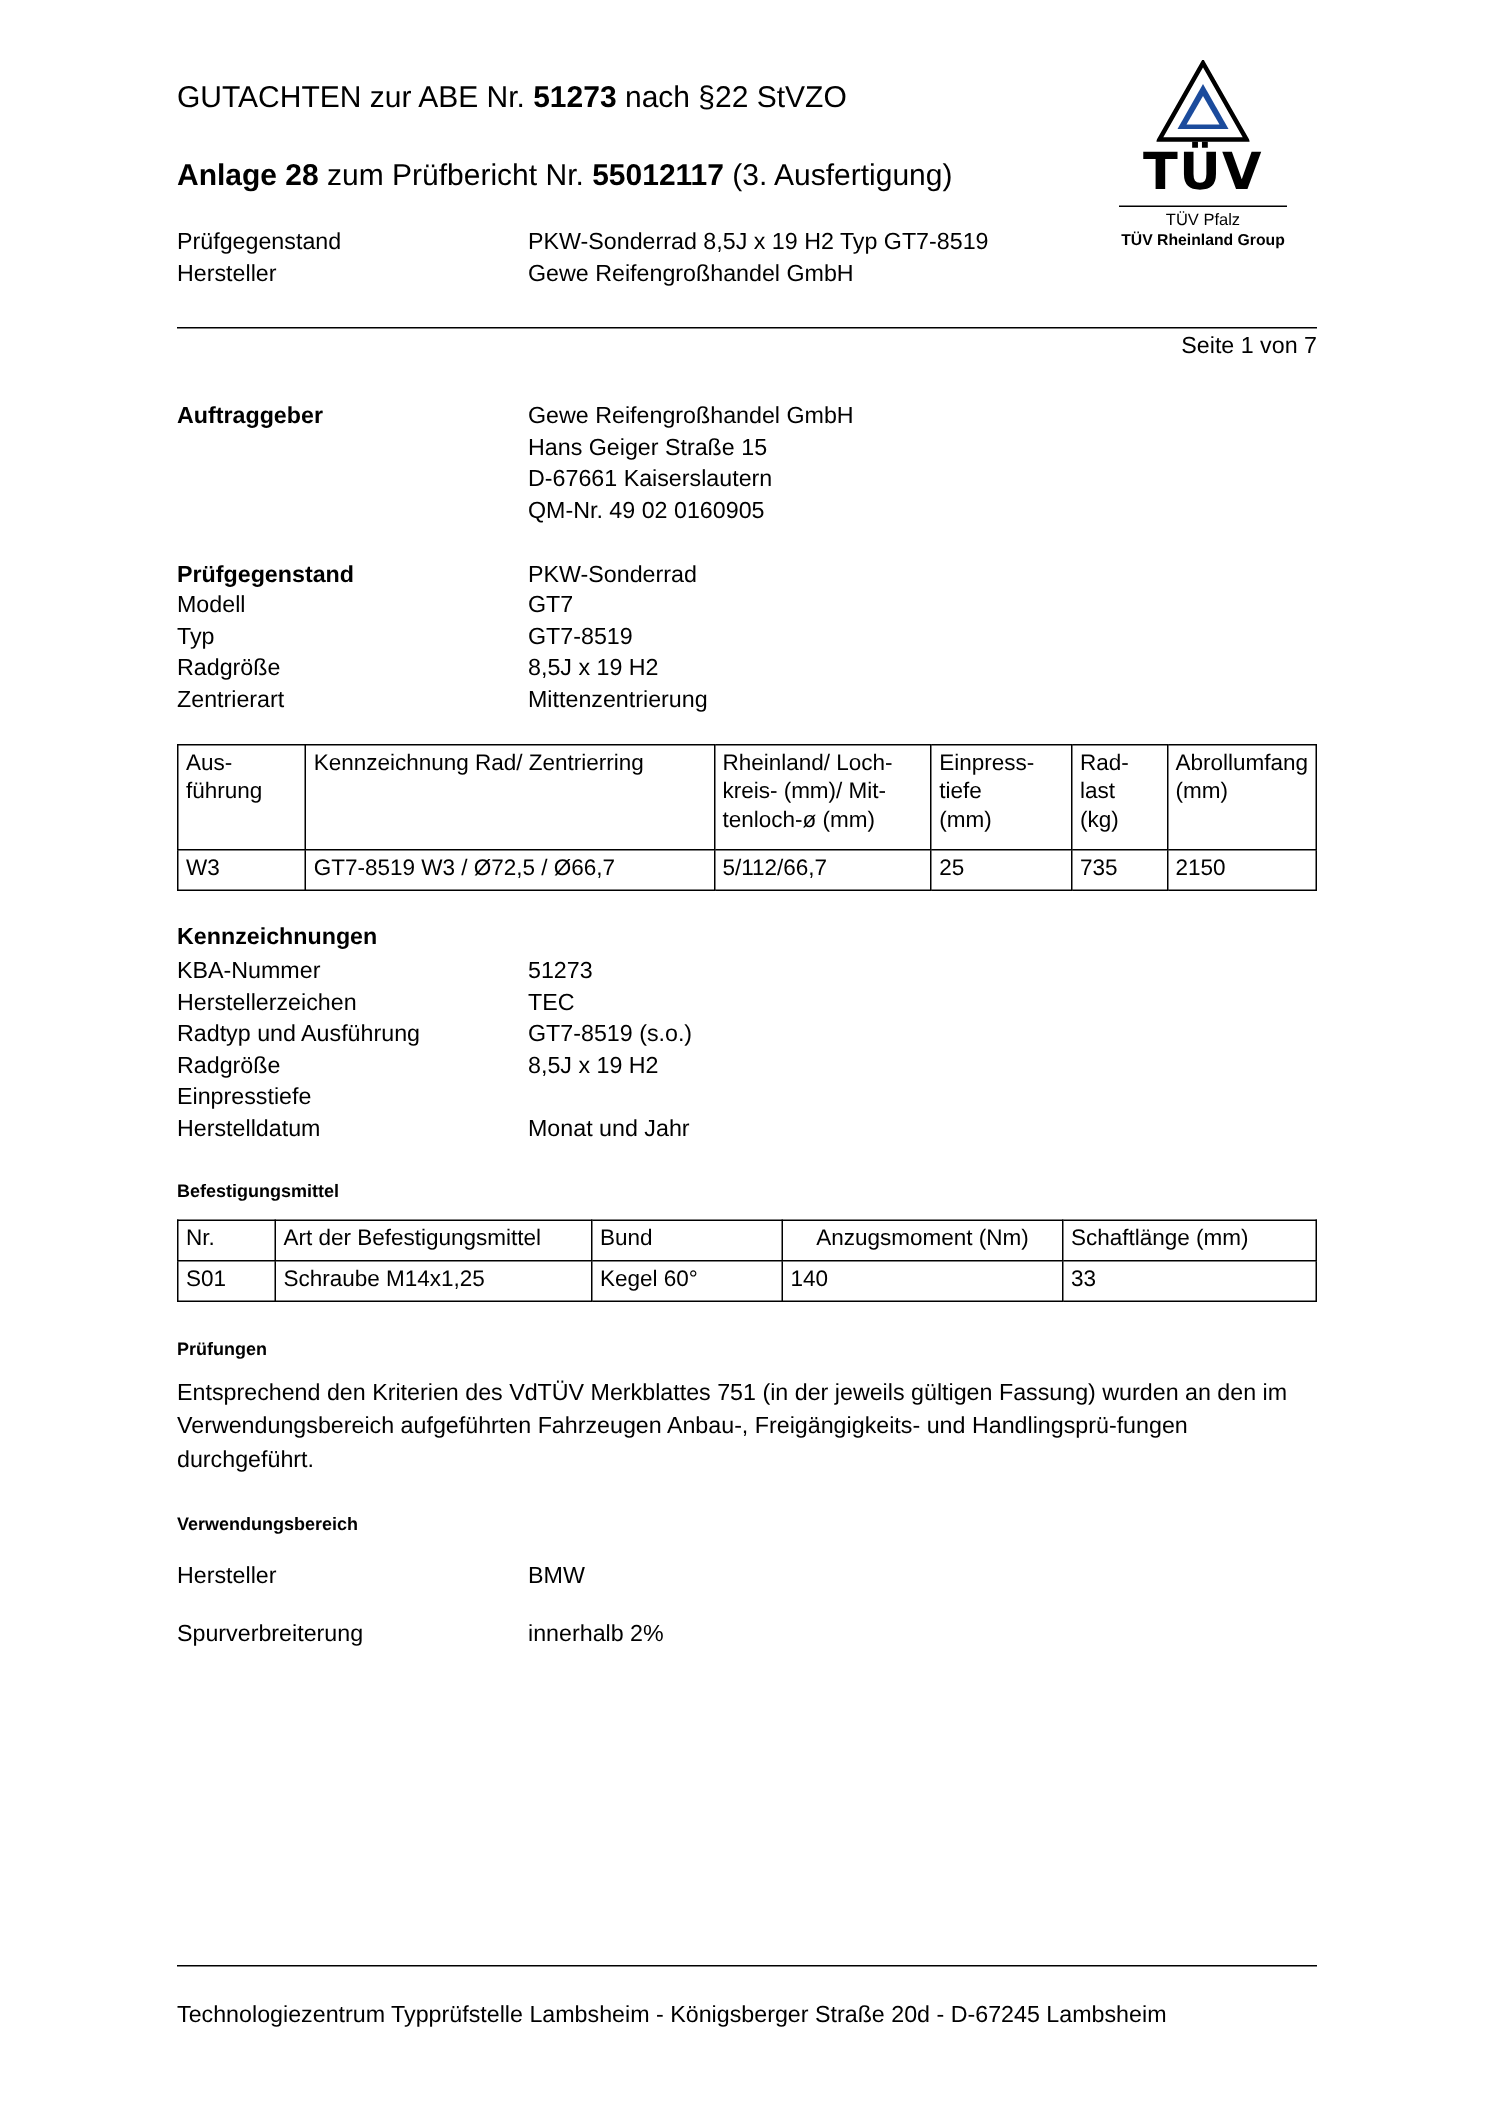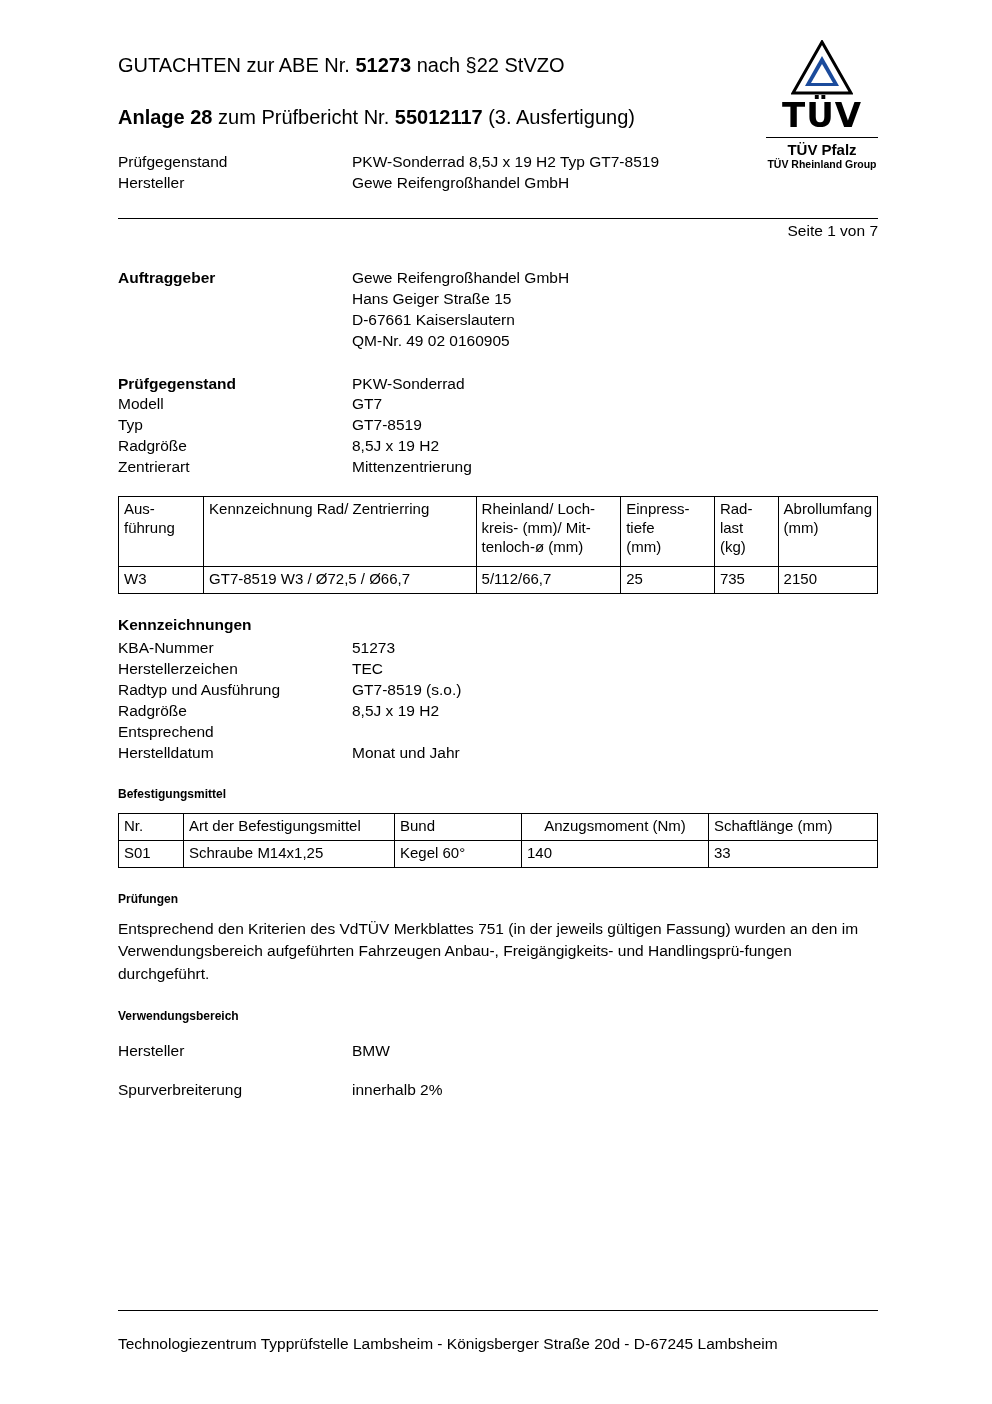--- a/index.html
+++ b/index.html
@@ -79,21 +79,21 @@
   }
   .subhead {
     font-weight: bold;
     font-size: 12px;
     margin-top: 24px;
   }
   .list-tight { margin-top: 4px; }
 
   .logo {
     position: absolute;
-    left: 752px;
+    left: 732px;
     top: 40px;
     width: 140px;
     text-align: center;
   }
   .logo .tri-wrap {
     width: 62px;
     height: 56px;
     margin: 0 auto;
   }
   .logo .tuv-text {
@@ -102,22 +102,22 @@
     font-size: 34px;
     letter-spacing: 1px;
     line-height: 1;
     margin-top: 2px;
   }
   .logo .rule {
     border-top: 1.5px solid #000;
     margin: 5px 14px 3px 14px;
   }
   .logo .sub1 {
-    font-size: 15px;
-    font-weight: bold;
+    font-size: 11px;
+    font-weight: normal;
     line-height: 1.15;
   }
   .logo .sub2 {
     font-size: 10.5px;
     font-weight: bold;
     line-height: 1.15;
   }
 
   .footer {
     position: absolute;
@@ -249,21 +249,21 @@
         </div>
         <div class="kv">
           <div class="k">Radtyp und Ausführung</div>
           <div class="v">GT7-8519 (s.o.)</div>
         </div>
         <div class="kv">
           <div class="k">Radgröße</div>
           <div class="v">8,5J x 19 H2</div>
         </div>
         <div class="kv">
-          <div class="k">Entsprechend</div>
+          <div class="k">Einpresstiefe</div>
         </div>
         <div class="kv">
           <div class="k">Herstelldatum</div>
           <div class="v">Monat und Jahr</div>
         </div>
       </div>
     </div>
 
     <div class="subhead">Befestigungsmittel</div>
 

